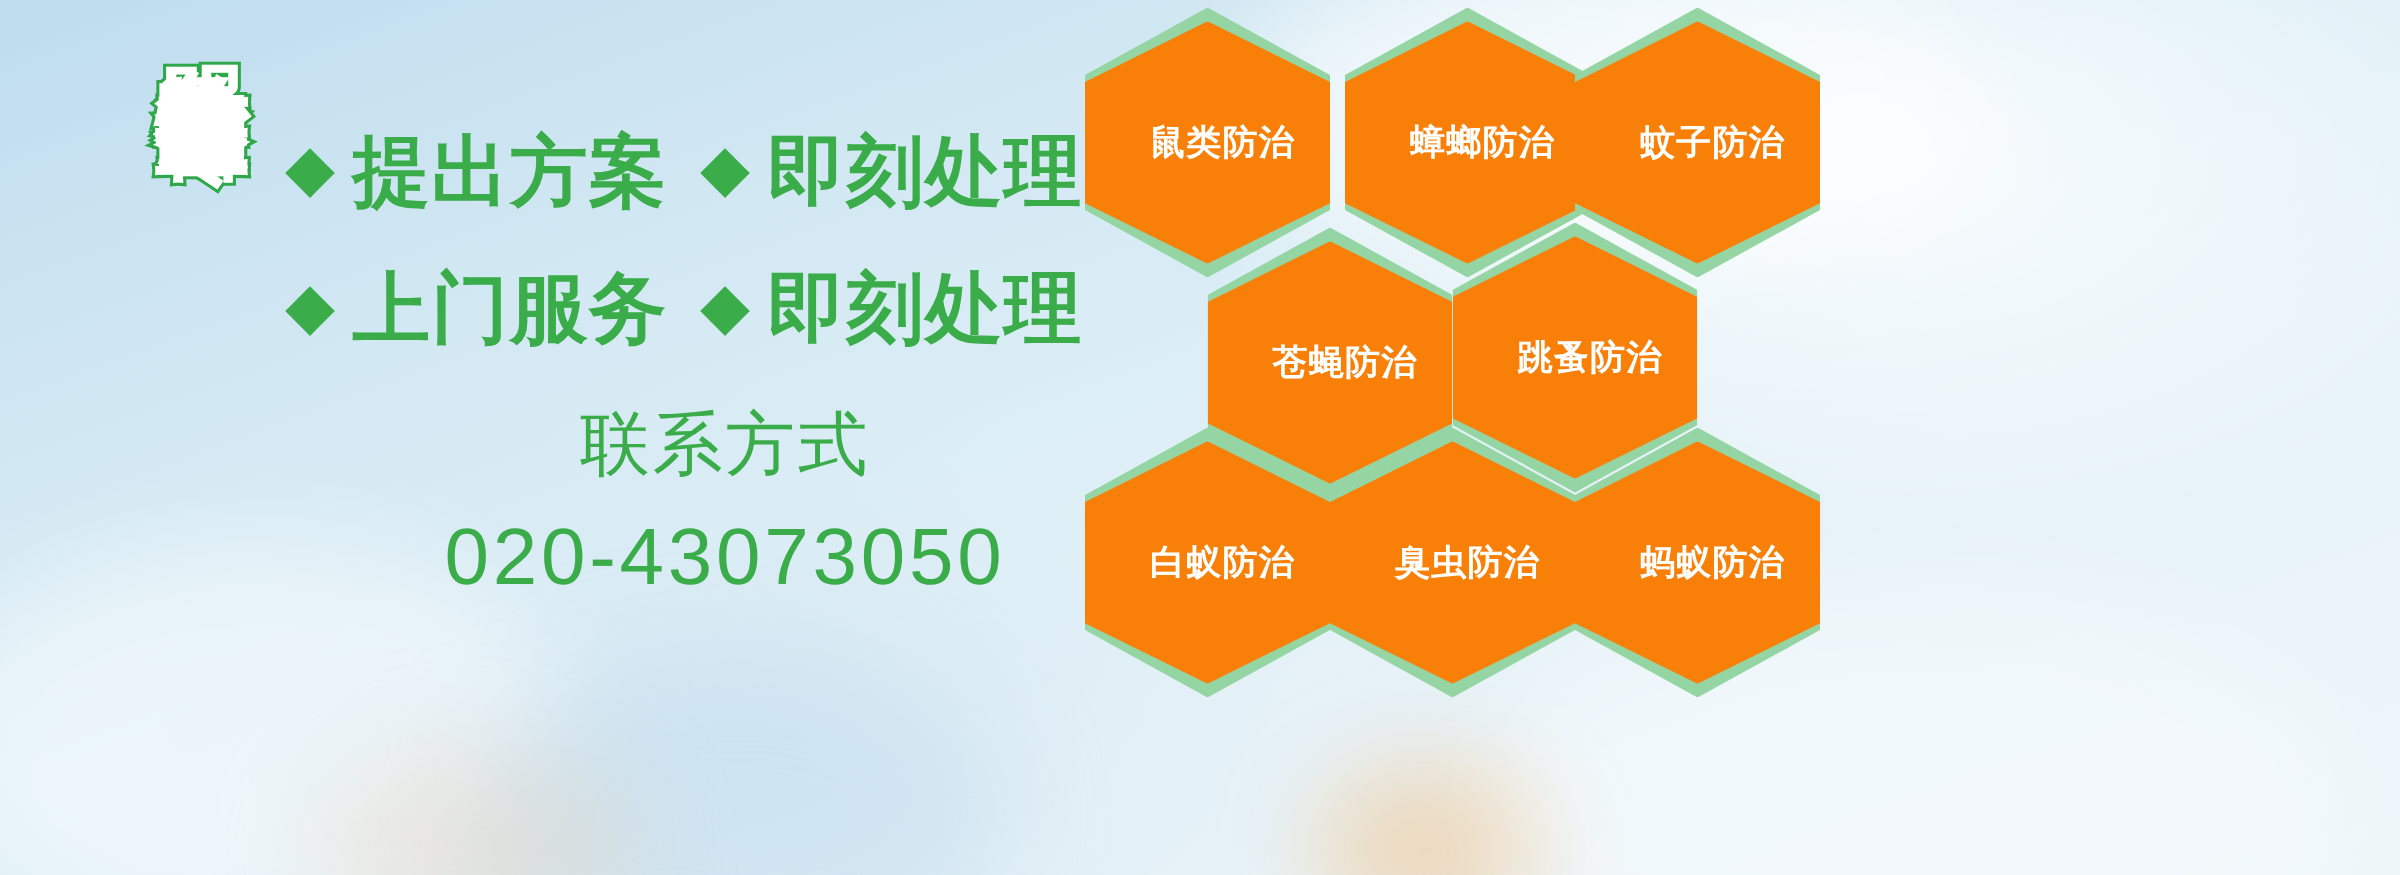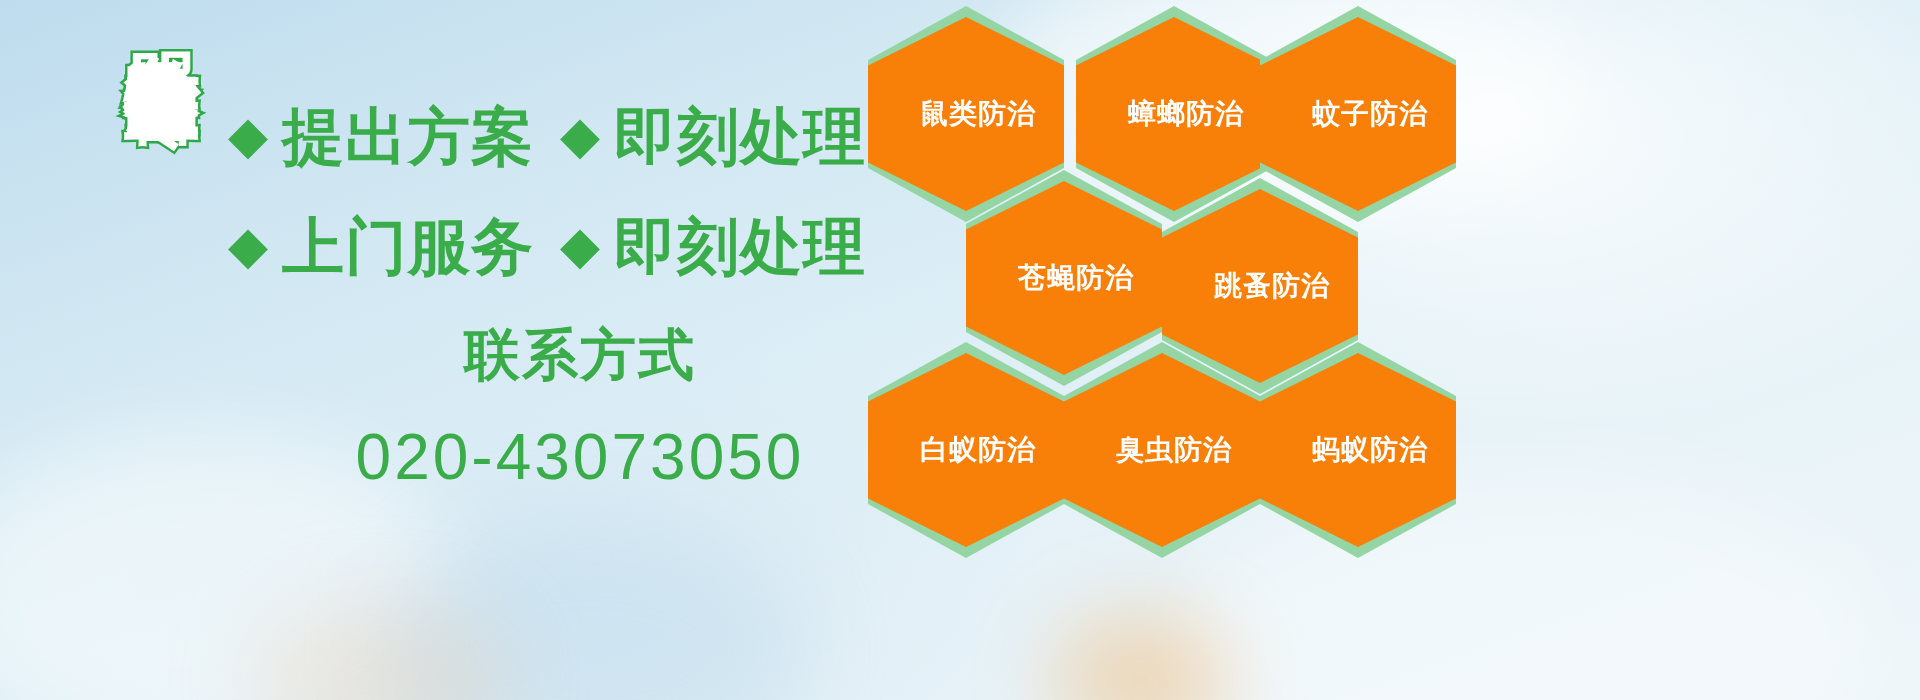--- a/index.html
+++ b/index.html
@@ -55,22 +55,22 @@
     font-family:"DejaVu Sans","Liberation Sans",sans-serif;
     font-weight:700;font-size:62px;line-height:1;color:#3aad4a;
     letter-spacing:1px;white-space:nowrap;
   }
   .feature-item + .feature-item{margin-left:26px;}
 
   
   #contact{position:absolute;left:300px;top:318px;width:560px;text-align:center;}
   #contact-title{
     font-family:"DejaVu Sans","Liberation Sans",sans-serif;
-    font-weight:700;font-size:56px;color:#3aad4a;letter-spacing:2px;
-    margin-bottom:26px;
+    font-weight:400;font-size:56px;color:#3aad4a;letter-spacing:2px;
+    margin-bottom:14px;
   }
   .phone{
     font-family:"Liberation Sans","DejaVu Sans",sans-serif;
     font-weight:400;font-size:64px;color:#3aad4a;letter-spacing:3px;
     line-height:1.18;
   }
 
   
   #honeycomb{position:absolute;left:860px;top:0px;width:620px;height:580px;}
   .hex{
@@ -151,21 +151,21 @@
         <span class="hlabel">蟑螂防治</span>
       </div>
     </div>
 
     <div class="hex" style="left:400px;top:6px;">
       <div class="inner">
         <span class="hlabel">蚊子防治</span>
       </div>
     </div>
 
-    <div class="hex" style="left:106px;top:170px;justify-content:flex-end;">
+    <div class="hex" style="left:106px;top:182px;justify-content:flex-end;">
       <div class="inner">
         <span class="hlabel">苍蝇防治</span>
       </div>
     </div>
 
     <div class="hex" style="left:302px;top:178px;align-items:center;">
       <div class="inner">
         <span class="hlabel">跳蚤防治</span>
       </div>
     </div>

